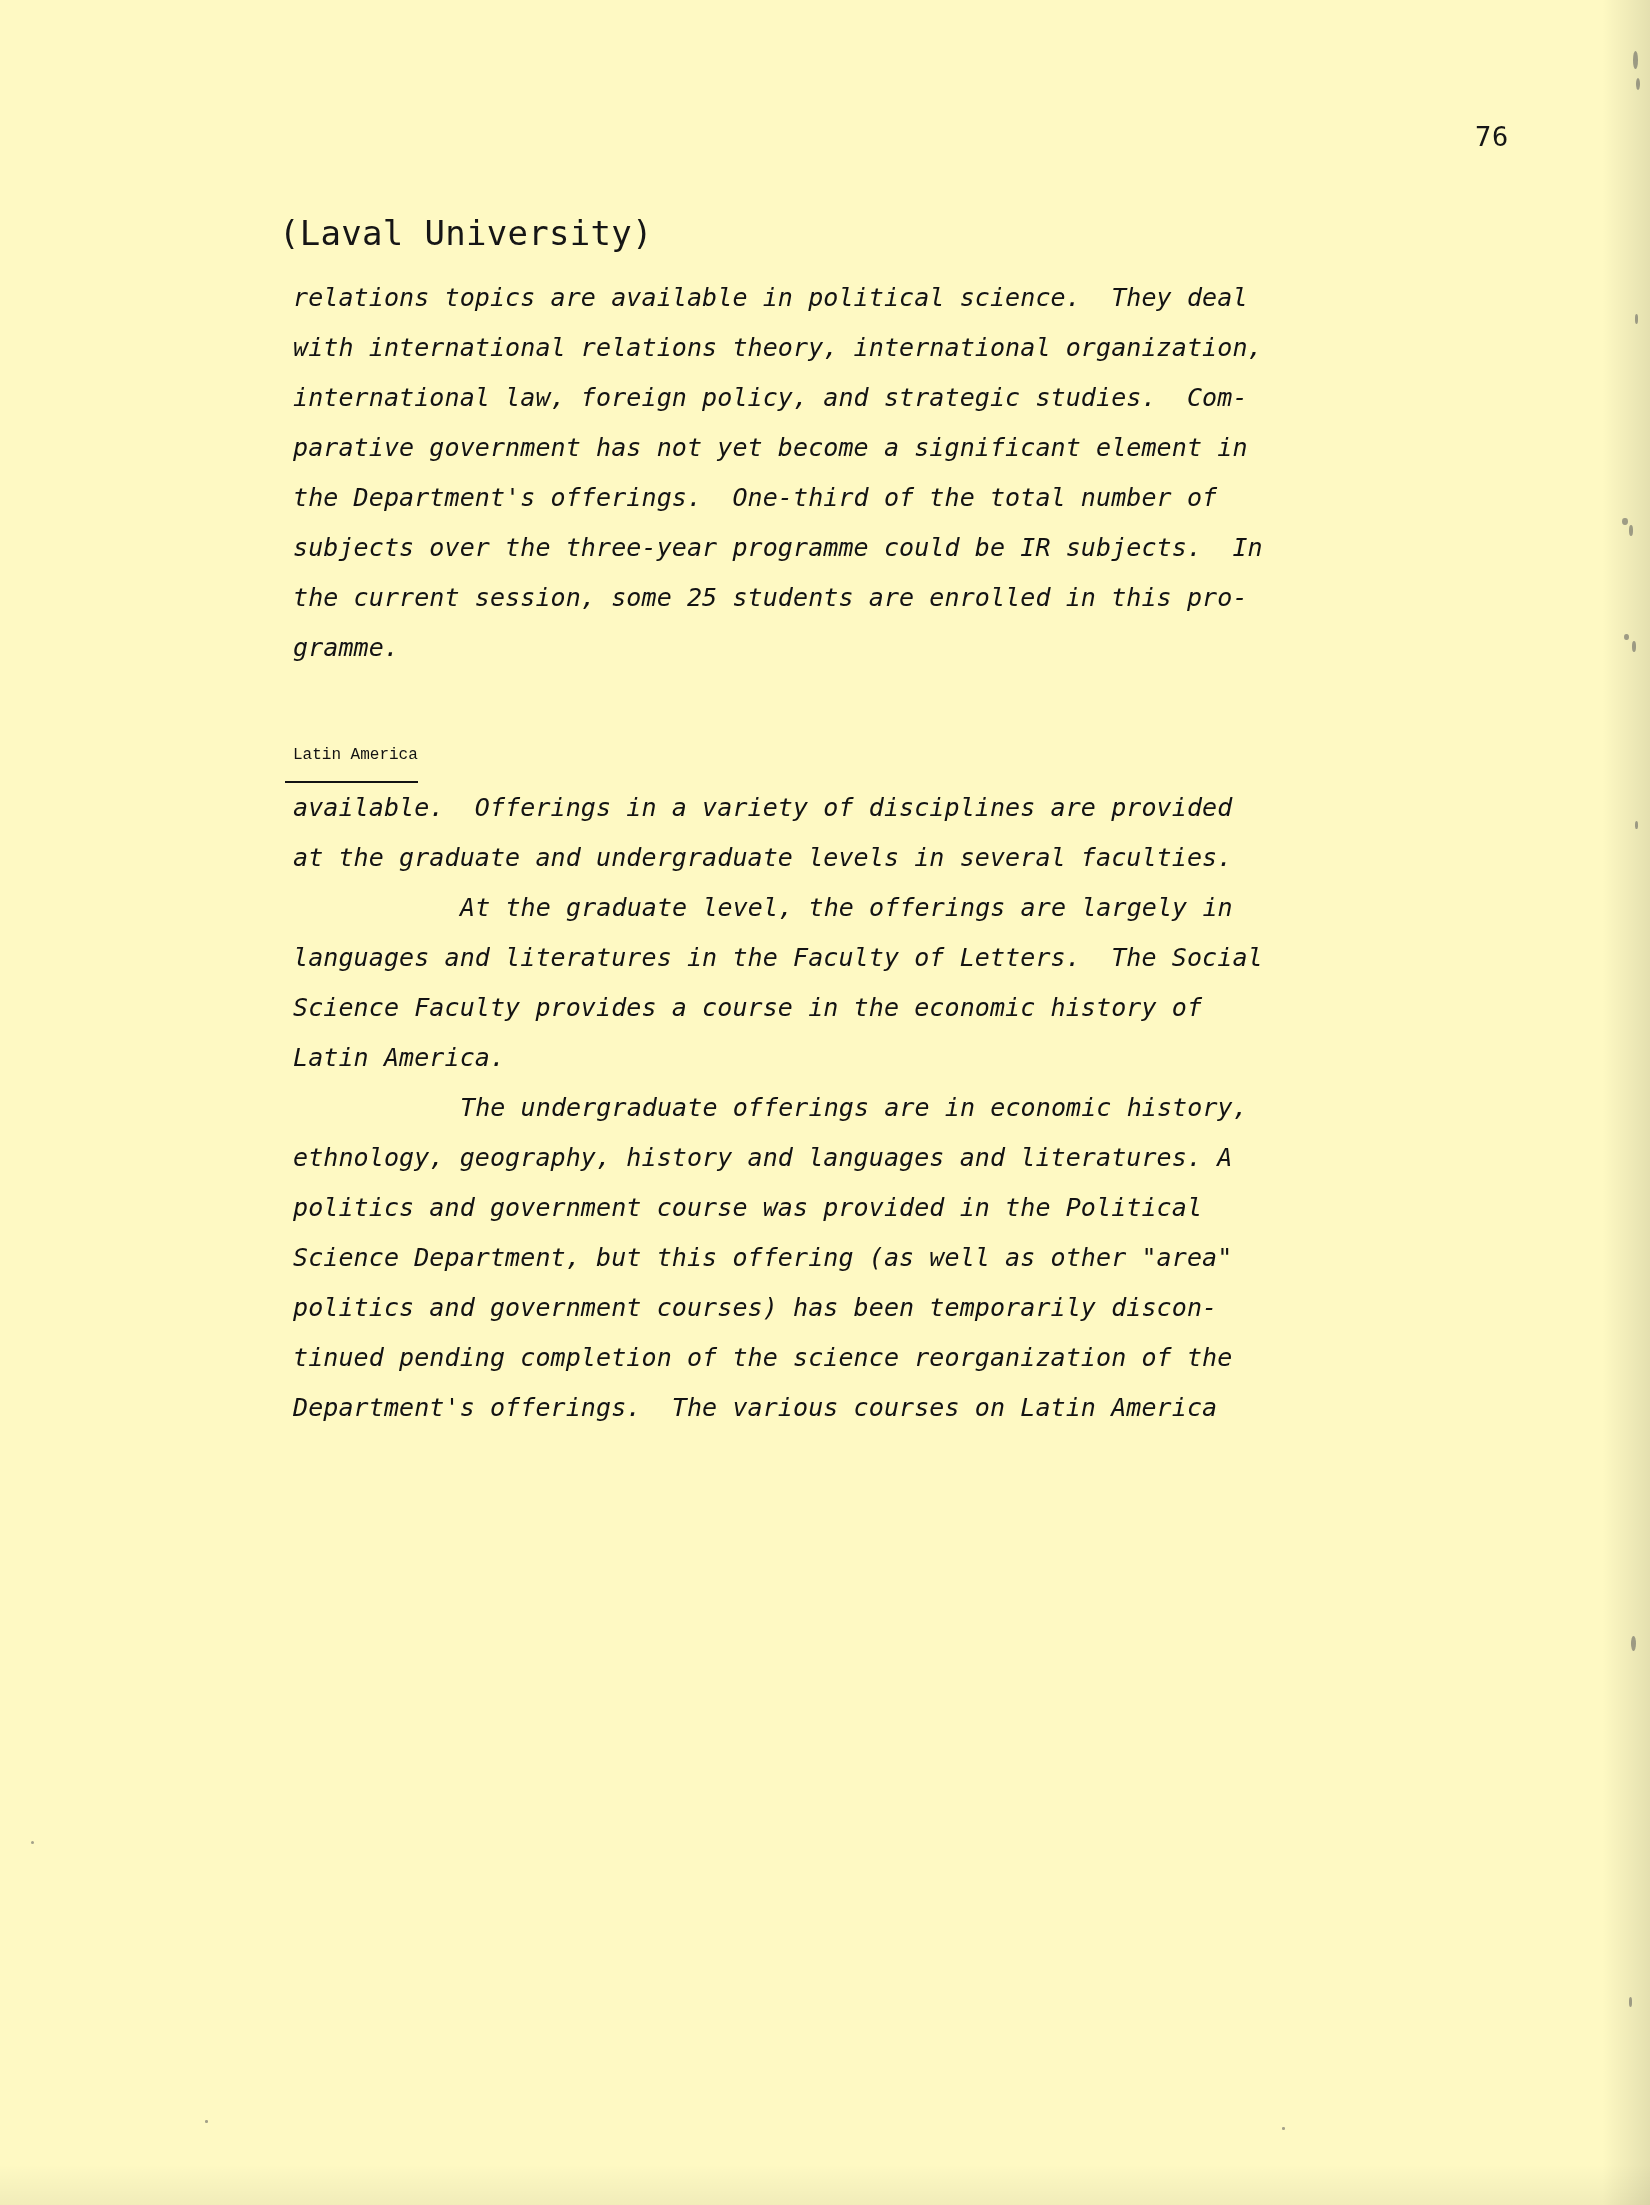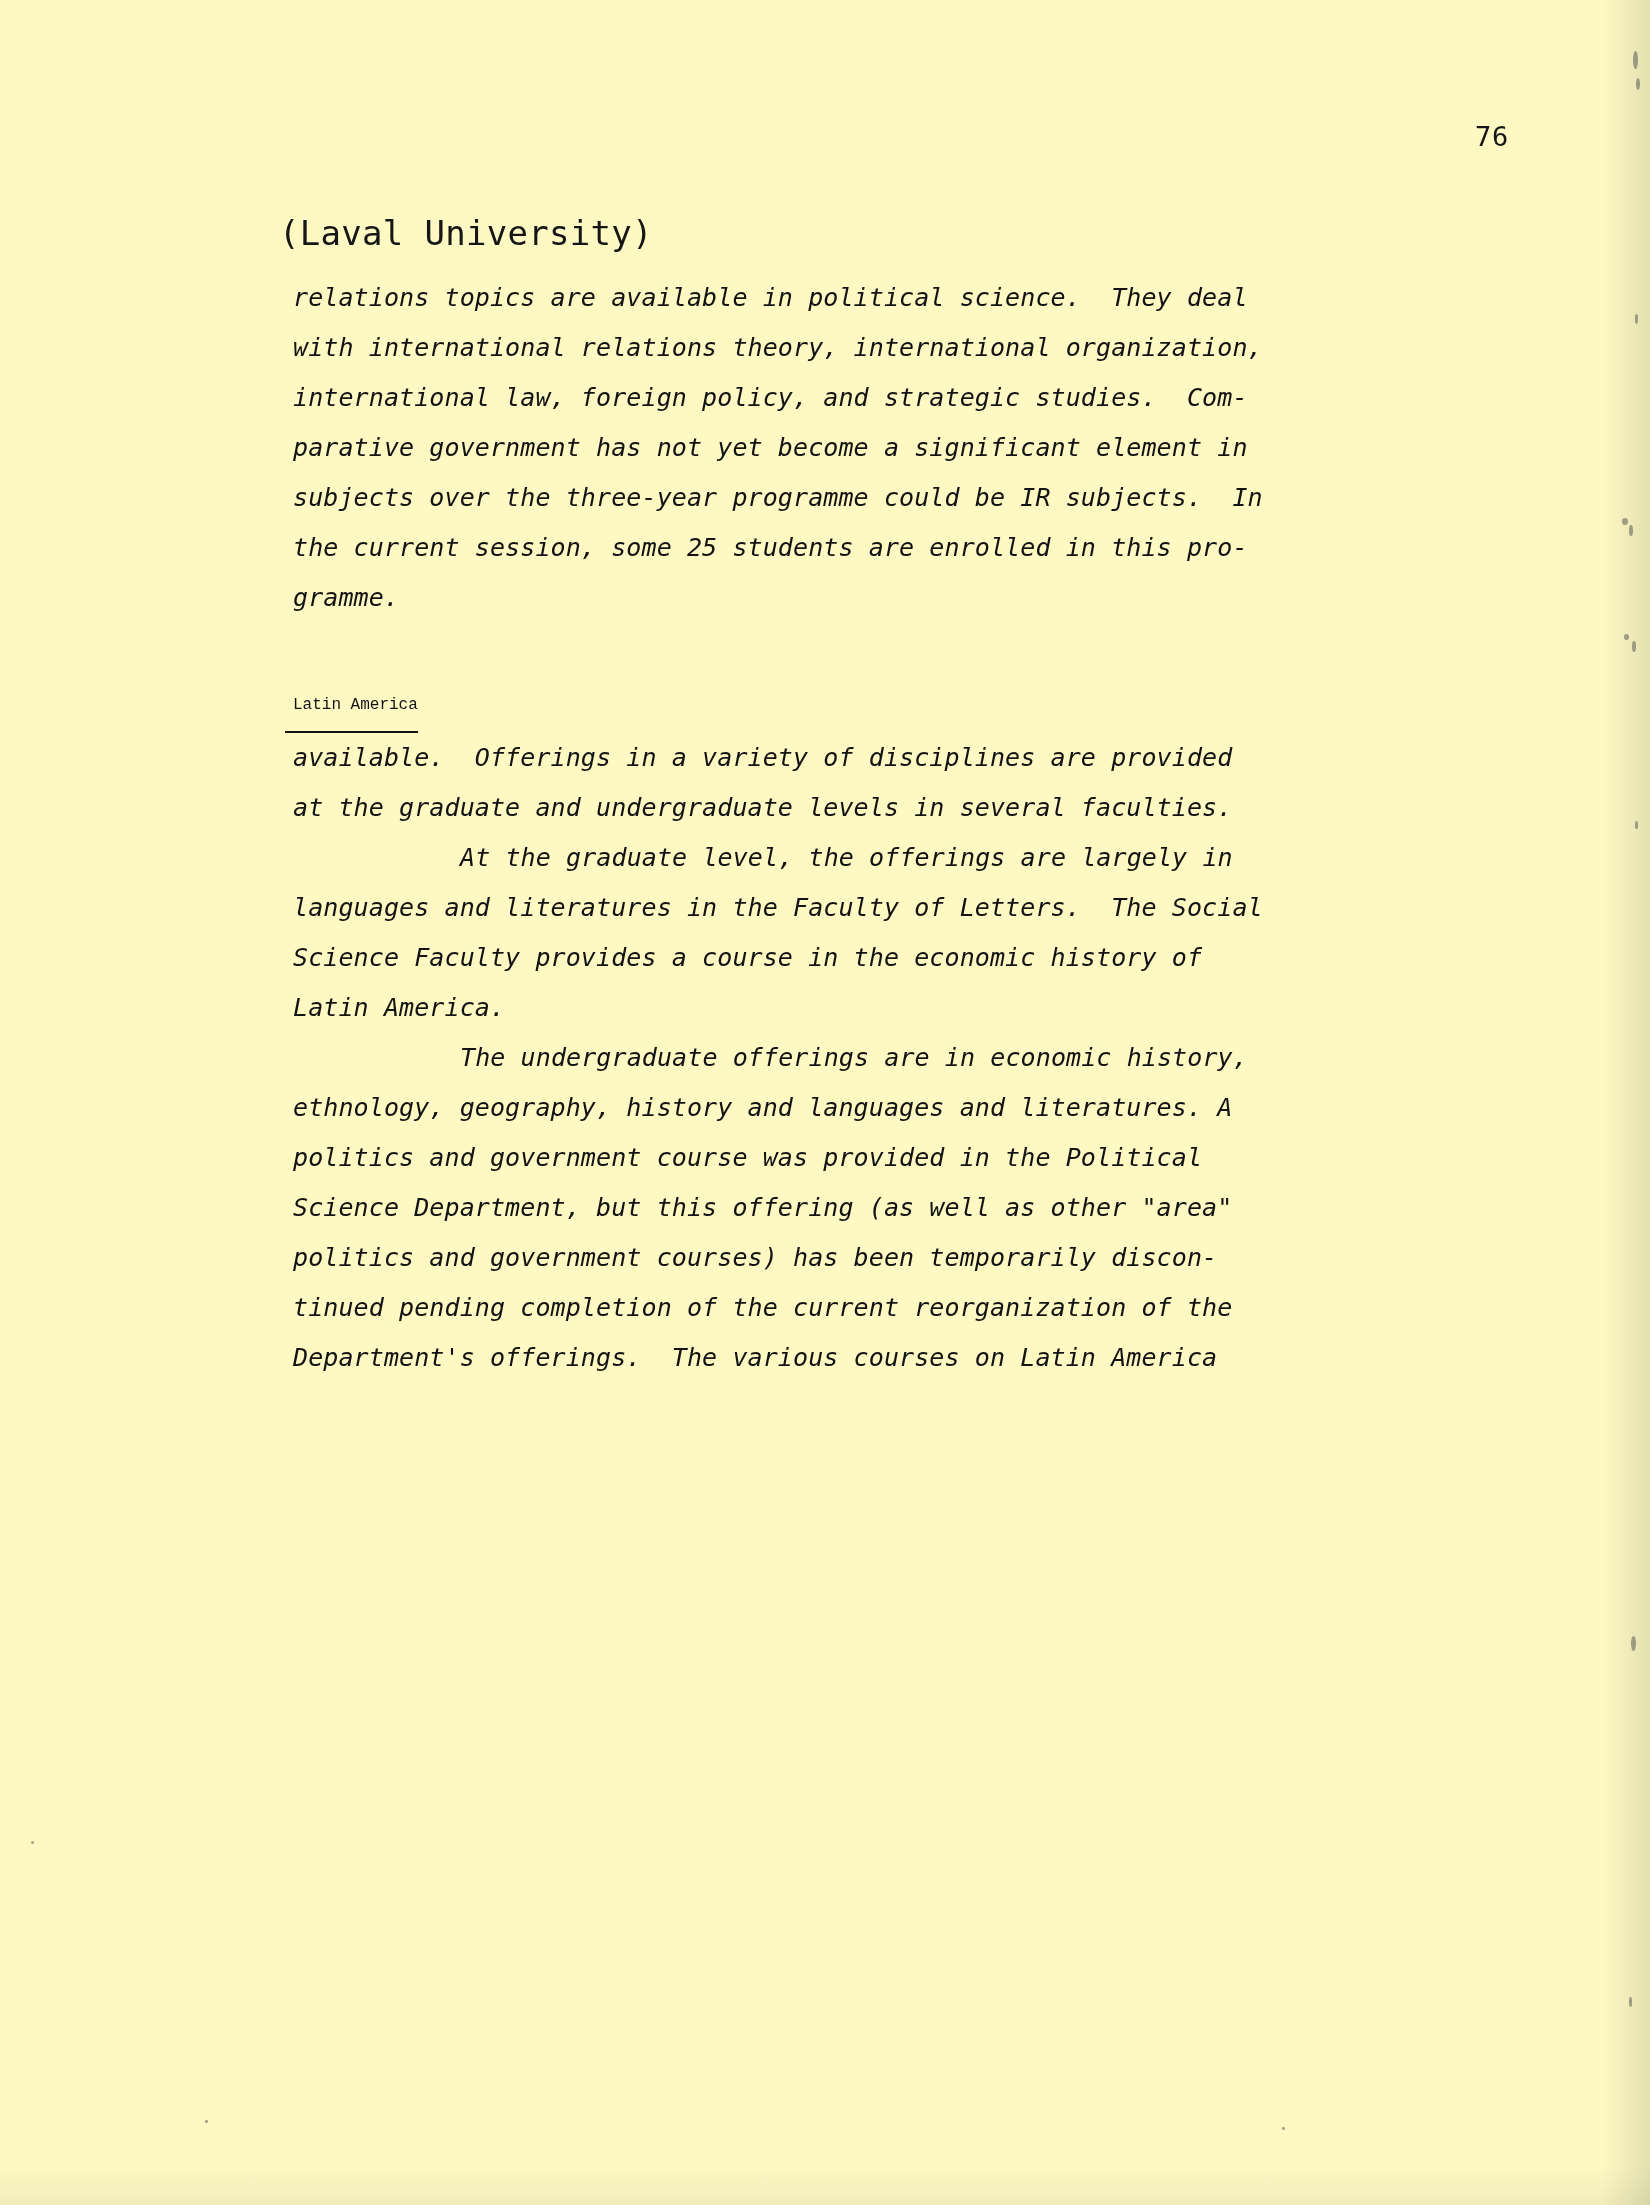--- a/index.html
+++ b/index.html
@@ -143,20 +143,21 @@
 
   <div class="running-head">(Laval University)</div>
 
   <div class="textblock">
 
     <div class="para">
       <div class="line">relations topics are available in political science.  They deal</div>
       <div class="line">with international relations theory, international organization,</div>
       <div class="line">international law, foreign policy, and strategic studies.  Com-</div>
       <div class="line">parative government has not yet become a significant element in</div>
+      <div class="line">the Department's offerings.  One-third of the total number of</div>
       <div class="line">subjects over the three-year programme could be IR subjects.  In</div>
       <div class="line">the current session, some 25 students are enrolled in this pro-</div>
       <div class="line">gramme.</div>
     </div>
 
     <div class="gap-lg"></div>
 
     <div class="heading-row">
       <span class="section-heading">Latin America</span>
     </div>
@@ -172,19 +173,19 @@
       <div class="line">Science Faculty provides a course in the economic history of</div>
       <div class="line">Latin America.</div>
     </div>
 
     <div class="para">
       <div class="line"><span class="indent"></span><span>The undergraduate offerings are in economic history,</span></div>
       <div class="line">ethnology, geography, history and languages and literatures. A</div>
       <div class="line">politics and government course was provided in the Political</div>
       <div class="line">Science Department, but this offering (as well as other "area"</div>
       <div class="line">politics and government courses) has been temporarily discon-</div>
-      <div class="line">tinued pending completion of the current reorganization of the</div>
+      <div class="line">tinued pending completion of the science reorganization of the</div>
       <div class="line">Department's offerings.  The various courses on Latin America</div>
     </div>
 
   </div>
 </div>
 
 
 </body></html>

